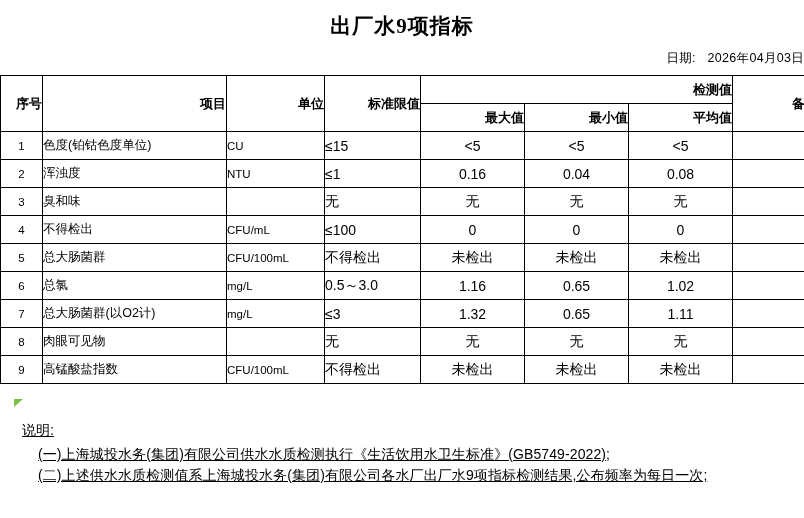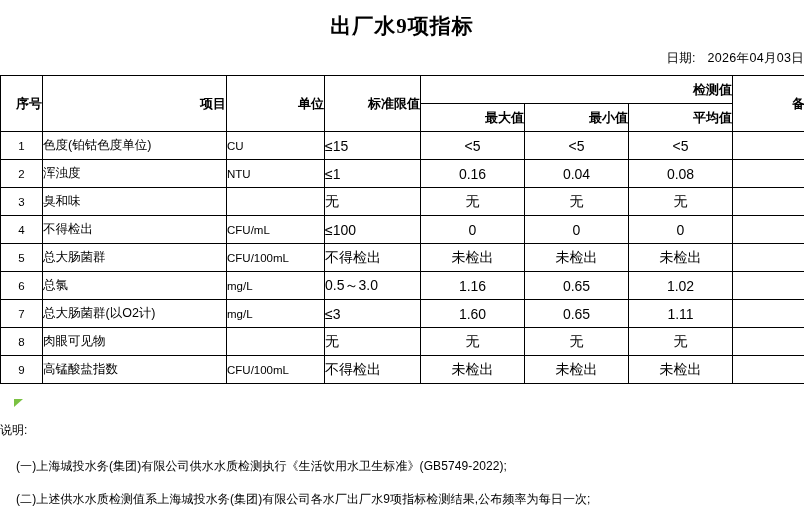--- a/index.html
+++ b/index.html
@@ -67,31 +67,32 @@
     font-size: 11.5px;
   }
   td.cell-item {
     font-size: 12.5px;
   }
   td.cell-limit, td.cell-val {
     font-size: 14px;
   }
   .notes {
     margin-top: 36px;
-    font-size: 12px;
+    padding-left: 22px;
+    font-size: 14px;
     line-height: 21px;
+    text-decoration: underline;
   }
   .notes .head {
     padding-left: 0px;
     padding-bottom: 3px;
   }
   .notes .item {
     padding-left: 16px;
     letter-spacing: 0.1px;
-    margin-top: 12px;
   }
   .green-mark {
     position: absolute;
     left: 14px;
     top: 399px;
     width: 0;
     height: 0;
     border-left: 9px solid #7ac142;
     border-bottom: 8px solid transparent;
   }
@@ -193,21 +194,21 @@
         <td class="c-center cell-val">1.16</td>
         <td class="c-center cell-val">0.65</td>
         <td class="c-center cell-val">1.02</td>
         <td class="c-center"></td>
       </tr>
       <tr>
         <td class="c-center cell-no">7</td>
         <td class="c-left cell-item">总大肠菌群(以O2计)</td>
         <td class="c-left cell-unit">mg/L</td>
         <td class="c-left cell-limit">≤3</td>
-        <td class="c-center cell-val">1.60</td>
+        <td class="c-center cell-val">1.32</td>
         <td class="c-center cell-val">0.65</td>
         <td class="c-center cell-val">1.11</td>
         <td class="c-center"></td>
       </tr>
       <tr>
         <td class="c-center cell-no">8</td>
         <td class="c-left cell-item">肉眼可见物</td>
         <td class="c-left cell-unit"></td>
         <td class="c-left cell-limit">无</td>
         <td class="c-center cell-val">无</td>

